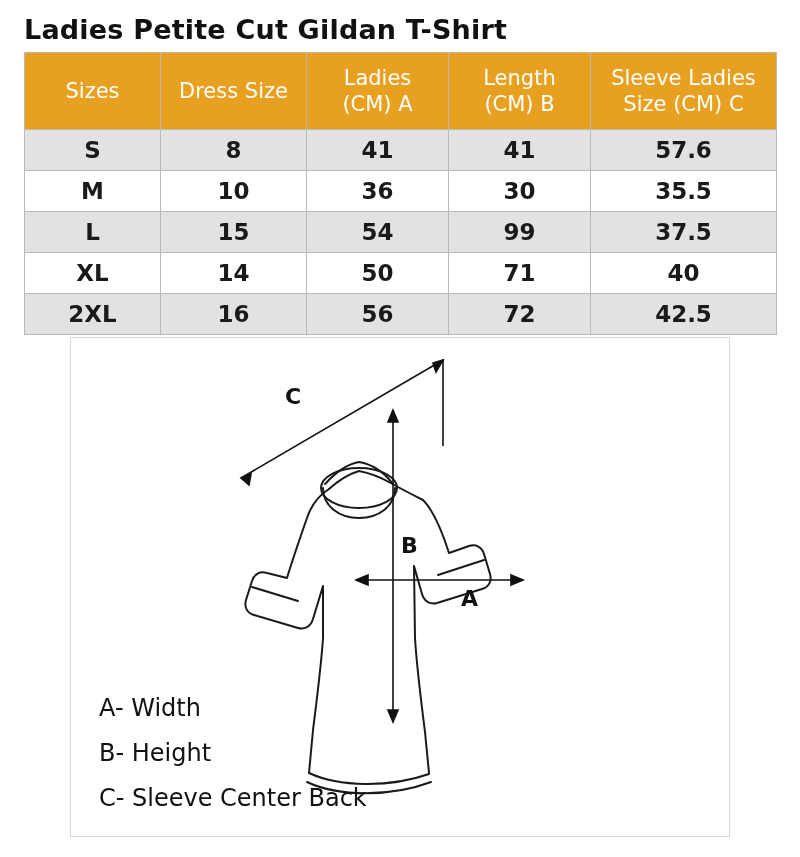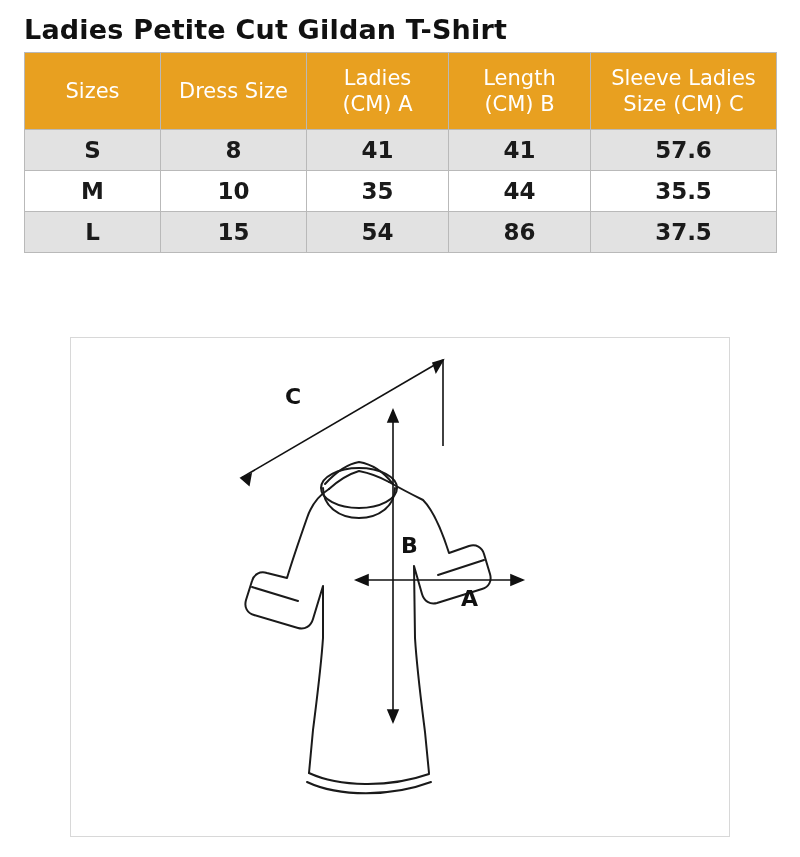--- a/index.html
+++ b/index.html
@@ -138,30 +138,44 @@
       <tr class="shaded">
         <td>S</td>
         <td>8</td>
         <td>41</td>
         <td>41</td>
         <td>57.6</td>
       </tr>
       <tr class="plain">
         <td>M</td>
         <td>10</td>
-        <td>35</td>
-        <td>44</td>
+        <td>36</td>
+        <td>30</td>
         <td>35.5</td>
       </tr>
       <tr class="shaded">
         <td>L</td>
         <td>15</td>
         <td>54</td>
-        <td>86</td>
+        <td>99</td>
         <td>37.5</td>
+      </tr>
+      <tr class="plain">
+        <td>XL</td>
+        <td>14</td>
+        <td>50</td>
+        <td>71</td>
+        <td>40</td>
+      </tr>
+      <tr class="shaded">
+        <td>2XL</td>
+        <td>16</td>
+        <td>56</td>
+        <td>72</td>
+        <td>42.5</td>
       </tr>
     </tbody>
   </table>
 
   <div class="diagram-box">
     <svg class="diagram-svg" width="658" height="498" viewBox="0 0 658 498">
       <g fill="none" stroke="#1a1a1a" stroke-width="2" stroke-linejoin="round" stroke-linecap="round">
 
         <path d="M258,151
                  C247,158 240,168 236,180
@@ -221,15 +235,20 @@
         <polygon points="452,242 440,237 440,247"></polygon>
       </g>
 
       <g font-family="DejaVu Sans, sans-serif" font-size="22" font-weight="bold" fill="#111111">
         <text x="214" y="66">C</text>
         <text x="330" y="215">B</text>
         <text x="390" y="268">A</text>
       </g>
     </svg>
 
+    <div class="legend">
+      <div>A- Width</div>
+      <div>B- Height</div>
+      <div>C- Sleeve Center Back</div>
+    </div>
   </div>
 
 </div>
 
 </body></html>

